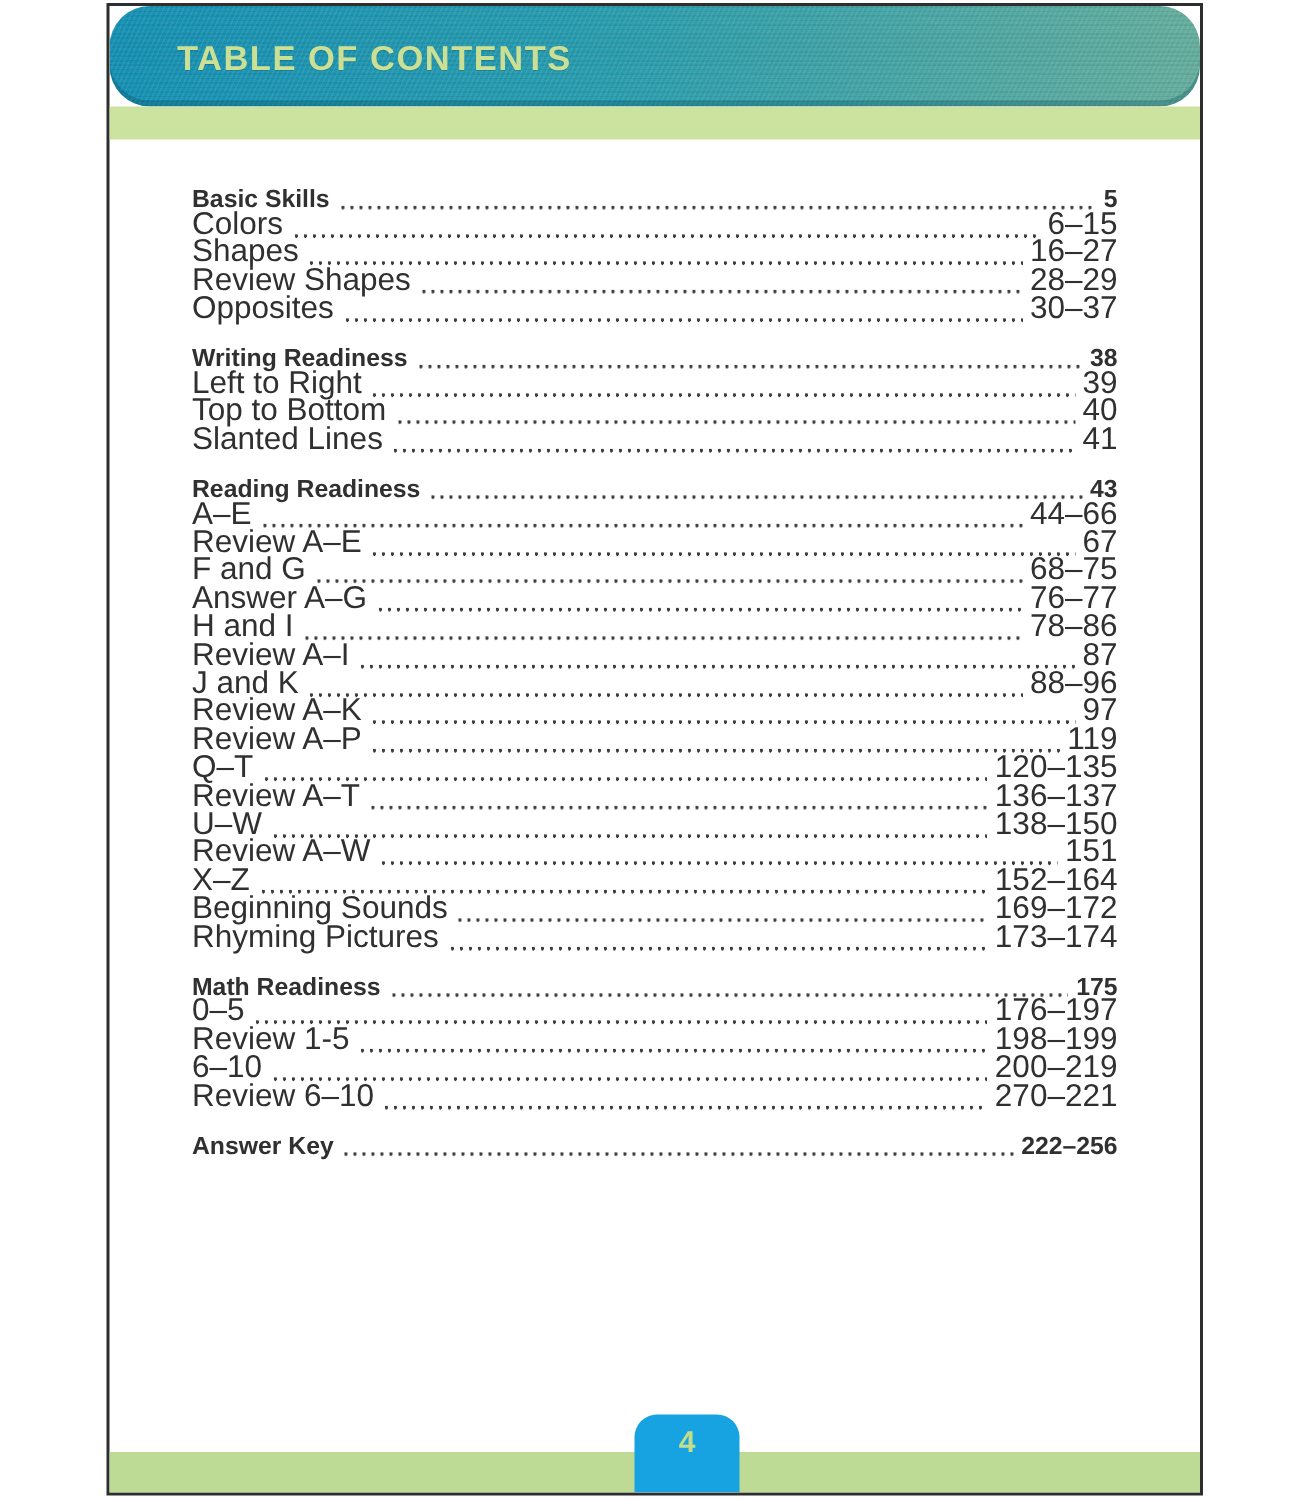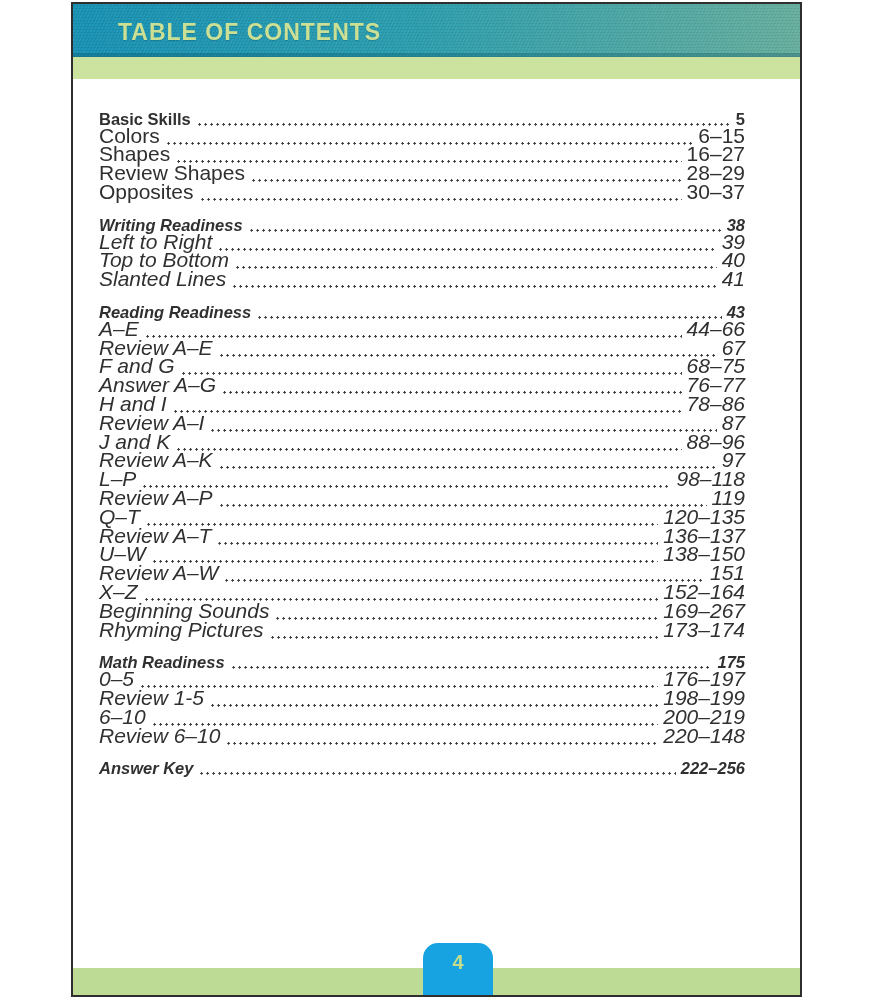--- a/index.html
+++ b/index.html
@@ -23,49 +23,50 @@
     top: 2px;
     width: 731px;
     height: 995px;
     box-sizing: border-box;
     border: 2px solid #2e2e2e;
     background: #ffffff;
     overflow: hidden;
   }
   .header {
     position: relative;
-    height: 53px;
+    height: 67px;
     background:
       repeating-linear-gradient(115deg, rgba(255,255,255,0.07) 0 1px, rgba(0,0,0,0) 1px 3px),
       repeating-linear-gradient(0deg, rgba(0,0,0,0.06) 0 1px, rgba(0,0,0,0) 1px 3px),
       linear-gradient(90deg, var(--header-left) 0%, var(--header-mid) 46%, var(--header-right) 100%);
     box-shadow: inset 0 -4px 0 rgba(0, 70, 85, 0.28);
+    border-radius: 27px;
   }
   .header-title {
     position: absolute;
     left: 45px;
     top: 50%;
     transform: translateY(-46%);
     font-size: 23px;
     font-weight: bold;
     letter-spacing: 1px;
     color: var(--title-green);
     text-shadow: 0 1px 0 rgba(0,60,70,0.25);
     white-space: nowrap;
   }
   .header-strip {
     height: 22px;
     background: var(--top-strip);
   }
   .content {
-    padding: 31px 55px 0 26px;
+    padding: 31px 55px 0 55px;
     color: var(--ink);
     text-align: center;
   }
-  .section + .section { margin-top: 12px; font-style: italic; }
+  .section + .section { margin-top: 12px; }
   .row {
     display: flex;
     align-items: flex-end;
     height: 18.8px;
     font-size: 21px;
     color: var(--ink);
   }
   .row.heading {
     font-weight: bold;
     font-size: 16.5px;
@@ -228,25 +229,20 @@
     <span class="leader"></span>
     <span class="pages">88–96</span>
   </div>
 
   <div class="row">
     <span class="label">Review A–K</span>
     <span class="leader"></span>
     <span class="pages">97</span>
   </div>
 
-  <div class="row">
-    <span class="label">L–P</span>
-    <span class="leader"></span>
-    <span class="pages">98–118</span>
-  </div>
 
   <div class="row">
     <span class="label">Review A–P</span>
     <span class="leader"></span>
     <span class="pages">119</span>
   </div>
 
   <div class="row">
     <span class="label">Q–T</span>
     <span class="leader"></span>
@@ -274,21 +270,21 @@
   <div class="row">
     <span class="label">X–Z</span>
     <span class="leader"></span>
     <span class="pages">152–164</span>
   </div>
 
 
   <div class="row">
     <span class="label">Beginning Sounds</span>
     <span class="leader"></span>
-    <span class="pages">169–267</span>
+    <span class="pages">169–172</span>
   </div>
 
   <div class="row">
     <span class="label">Rhyming Pictures</span>
     <span class="leader"></span>
     <span class="pages">173–174</span>
   </div>
 </div>
 
   <div class="section">
@@ -312,21 +308,21 @@
 
   <div class="row">
     <span class="label">6–10</span>
     <span class="leader"></span>
     <span class="pages">200–219</span>
   </div>
 
   <div class="row">
     <span class="label">Review 6–10</span>
     <span class="leader"></span>
-    <span class="pages">220–148</span>
+    <span class="pages">270–221</span>
   </div>
 </div>
 
   <div class="section">
     <div class="row heading">
       <span class="label">Answer Key</span>
       <span class="leader"></span>
       <span class="pages">222–256</span>
     </div>
   </div>

